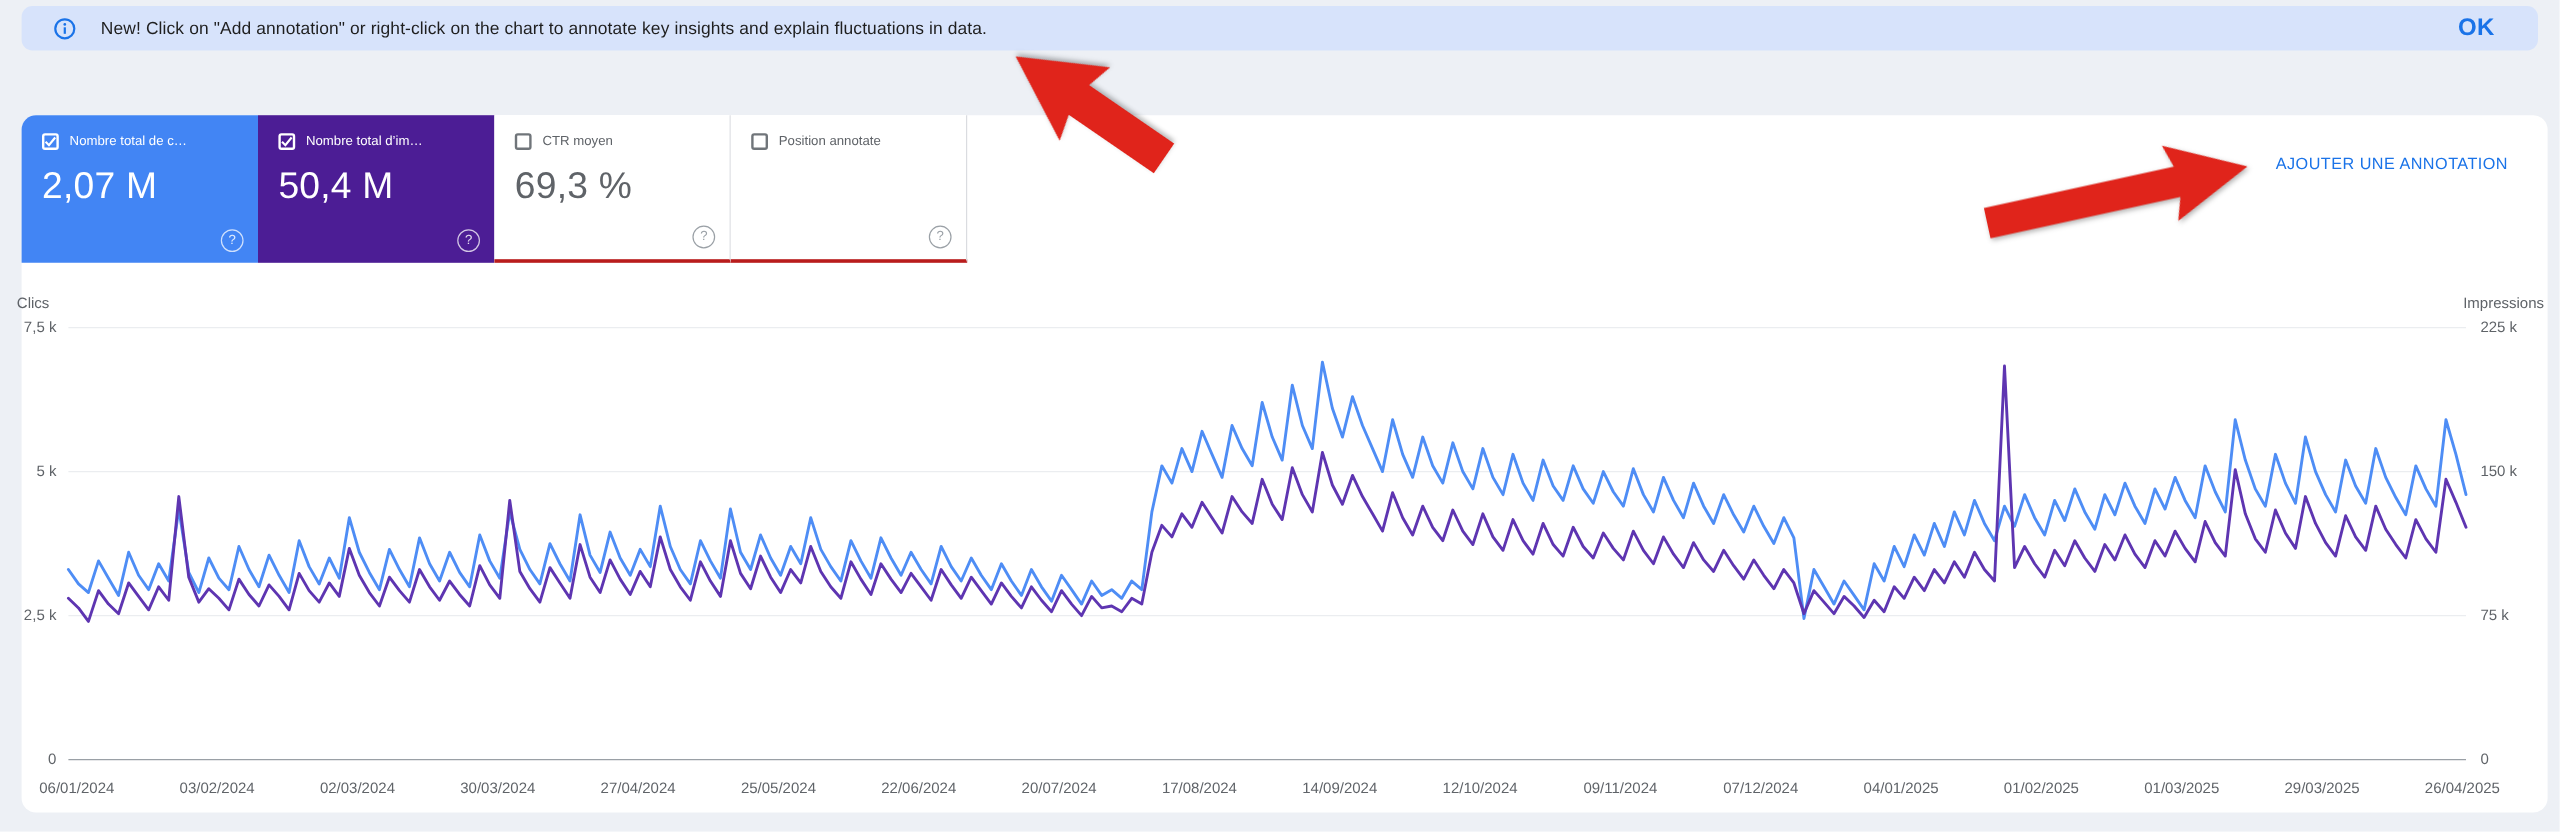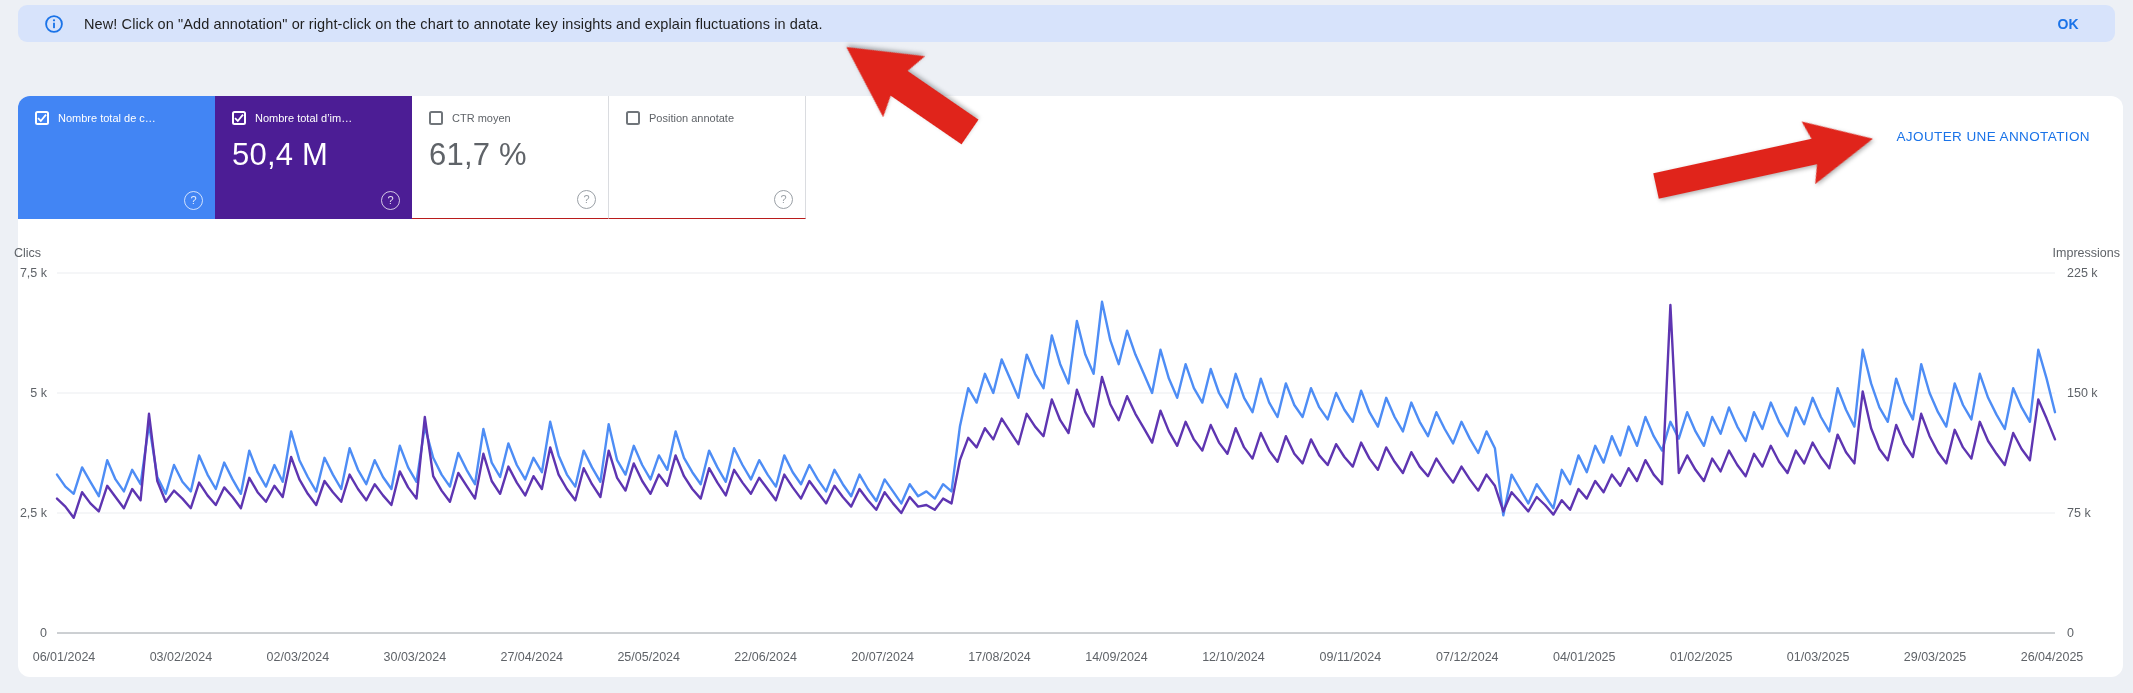--- a/index.html
+++ b/index.html
@@ -12,37 +12,37 @@
   
   .banner{
     position:absolute;left:18px;right:18px;top:5px;height:37px;
     background:#d7e3fb;border-radius:9px;
     display:flex;align-items:center;padding:0 26px;box-sizing:border-box;
   }
   .banner .info-ic{width:20px;height:20px;flex:0 0 auto;margin-right:20px;}
   .banner .msg{font-size:14.5px;color:#1f1f1f;letter-spacing:.1px;}
   .banner .spacer{flex:1;}
   .banner .okbtn{
-    font-size:14px;font-weight:bold;color:#1a73e8;background:none;border:none;
+    font-size:20px;font-weight:bold;color:#1a73e8;background:none;border:none;
     padding:6px 10px;cursor:pointer;letter-spacing:.3px;font-family:inherit;
   }
   
   .panel{
     position:absolute;left:18px;top:96px;width:2105px;height:581px;
     background:#ffffff;border-radius:12px;
   }
   
   .cards{position:absolute;left:0;top:0;height:123px;display:flex;}
   .card{
     width:197px;height:123px;box-sizing:border-box;position:relative;
     padding:15px 14px 0 17px;cursor:pointer;
   }
   .card.c0{background:#4285f4;border-radius:12px 0 0 0;}
   .card.c1{background:#4c1d95;}
-  .card.c2,.card.c3{background:#ffffff;border-right:1px solid #dadce0;border-bottom:1px solid #b91c1c;}
+  .card.c2,.card.c3{background:#ffffff;border-right:1px solid #dadce0;border-bottom:3px solid #b91c1c;}
   .cardhead{display:flex;align-items:center;gap:9px;}
   .cbx{
     width:14px;height:14px;box-sizing:border-box;border-radius:2.5px;flex:0 0 auto;cursor:pointer;
   }
   .cbx.on{border:2px solid #ffffff;display:flex;align-items:center;justify-content:center;}
   .cbx.off{border:2px solid #70757a;background:#fff;}
   .cbx.on svg{display:block;}
   .card .lbl{font-size:11px;white-space:nowrap;overflow:hidden;}
   .card.c0 .lbl,.card.c1 .lbl{color:#ffffff;}
   .card.c2 .lbl,.card.c3 .lbl{color:#5f6368;}
@@ -91,20 +91,21 @@
 
     <div class="card c0">
       <div class="cardhead">
         <span class="cbx on">
           <svg width="10" height="10" viewBox="0 0 10 10">
             <path d="M1 5.2 L3.8 8 L9 1.6" fill="none" stroke="#ffffff" stroke-width="1.8"></path>
           </svg>
         </span>
         <span class="lbl">Nombre total de c…</span>
       </div>
+      <div class="val">2,07 M</div>
       <span class="helpic">?</span>
     </div>
 
     <div class="card c1">
       <div class="cardhead">
         <span class="cbx on">
           <svg width="10" height="10" viewBox="0 0 10 10">
             <path d="M1 5.2 L3.8 8 L9 1.6" fill="none" stroke="#ffffff" stroke-width="1.8"></path>
           </svg>
         </span>
@@ -112,21 +113,21 @@
       </div>
       <div class="val">50,4 M</div>
       <span class="helpic">?</span>
     </div>
 
     <div class="card c2">
       <div class="cardhead">
         <span class="cbx off"></span>
         <span class="lbl">CTR moyen</span>
       </div>
-      <div class="val">61,7 %</div>
+      <div class="val">69,3 %</div>
       <span class="helpic">?</span>
     </div>
 
     <div class="card c3">
       <div class="cardhead">
         <span class="cbx off"></span>
         <span class="lbl">Position annotate</span>
       </div>
       <span class="helpic">?</span>
     </div>

